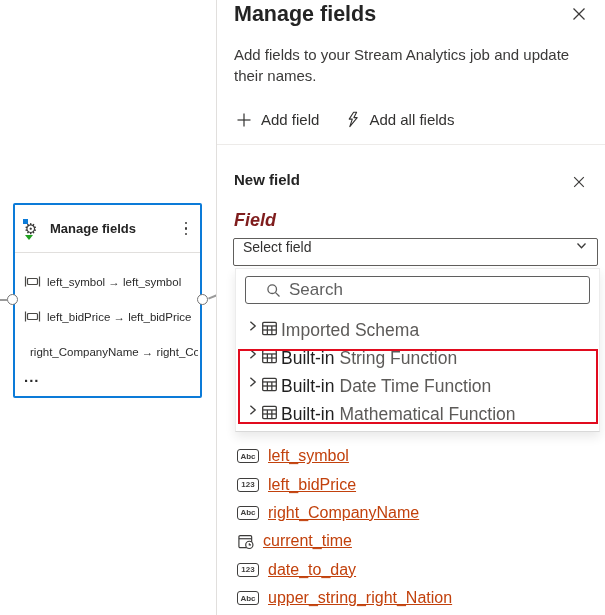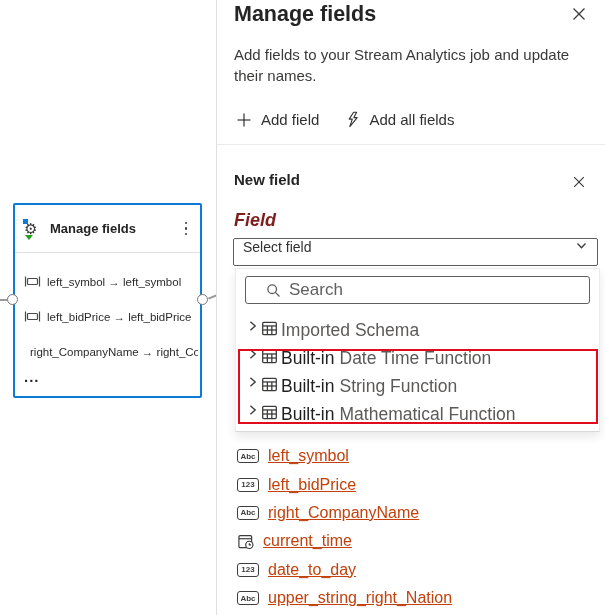--- a/index.html
+++ b/index.html
@@ -219,35 +219,35 @@
         <svg width="11" height="12" viewBox="0 0 11 12" fill="none" stroke="#3b3a39" stroke-width="1.3">
             <path d="M3.4 1.8 L8.2 6 L3.4 10.2"></path>
           </svg>
         <svg width="17" height="17" viewBox="0 0 16 16" fill="none" stroke="#3b3a39" stroke-width="1.2">
             <rect x="1.6" y="2.2" width="12.8" height="11.6" rx="1"></rect>
             <line x1="1.6" y1="5.6" x2="14.4" y2="5.6"></line>
             <line x1="1.6" y1="9.4" x2="14.4" y2="9.4"></line>
             <line x1="6" y1="5.6" x2="6" y2="13.8"></line>
             <line x1="10.2" y1="5.6" x2="10.2" y2="13.8"></line>
           </svg>
+        <span class="opt-text"><span class="opt-prefix">Built-in</span><span class="opt-label">String Function</span></span>
+      </div>
+
+      <div class="opt">
+        <svg width="11" height="12" viewBox="0 0 11 12" fill="none" stroke="#3b3a39" stroke-width="1.3">
+            <path d="M3.4 1.8 L8.2 6 L3.4 10.2"></path>
+          </svg>
+        <svg width="17" height="17" viewBox="0 0 16 16" fill="none" stroke="#3b3a39" stroke-width="1.2">
+            <rect x="1.6" y="2.2" width="12.8" height="11.6" rx="1"></rect>
+            <line x1="1.6" y1="5.6" x2="14.4" y2="5.6"></line>
+            <line x1="1.6" y1="9.4" x2="14.4" y2="9.4"></line>
+            <line x1="6" y1="5.6" x2="6" y2="13.8"></line>
+            <line x1="10.2" y1="5.6" x2="10.2" y2="13.8"></line>
+          </svg>
         <span class="opt-text"><span class="opt-prefix">Built-in</span><span class="opt-label">Date Time Function</span></span>
-      </div>
-
-      <div class="opt">
-        <svg width="11" height="12" viewBox="0 0 11 12" fill="none" stroke="#3b3a39" stroke-width="1.3">
-            <path d="M3.4 1.8 L8.2 6 L3.4 10.2"></path>
-          </svg>
-        <svg width="17" height="17" viewBox="0 0 16 16" fill="none" stroke="#3b3a39" stroke-width="1.2">
-            <rect x="1.6" y="2.2" width="12.8" height="11.6" rx="1"></rect>
-            <line x1="1.6" y1="5.6" x2="14.4" y2="5.6"></line>
-            <line x1="1.6" y1="9.4" x2="14.4" y2="9.4"></line>
-            <line x1="6" y1="5.6" x2="6" y2="13.8"></line>
-            <line x1="10.2" y1="5.6" x2="10.2" y2="13.8"></line>
-          </svg>
-        <span class="opt-text"><span class="opt-prefix">Built-in</span><span class="opt-label">String Function</span></span>
       </div>
 
       <div class="opt">
         <svg width="11" height="12" viewBox="0 0 11 12" fill="none" stroke="#3b3a39" stroke-width="1.3">
             <path d="M3.4 1.8 L8.2 6 L3.4 10.2"></path>
           </svg>
         <svg width="17" height="17" viewBox="0 0 16 16" fill="none" stroke="#3b3a39" stroke-width="1.2">
             <rect x="1.6" y="2.2" width="12.8" height="11.6" rx="1"></rect>
             <line x1="1.6" y1="5.6" x2="14.4" y2="5.6"></line>
             <line x1="1.6" y1="9.4" x2="14.4" y2="9.4"></line>

